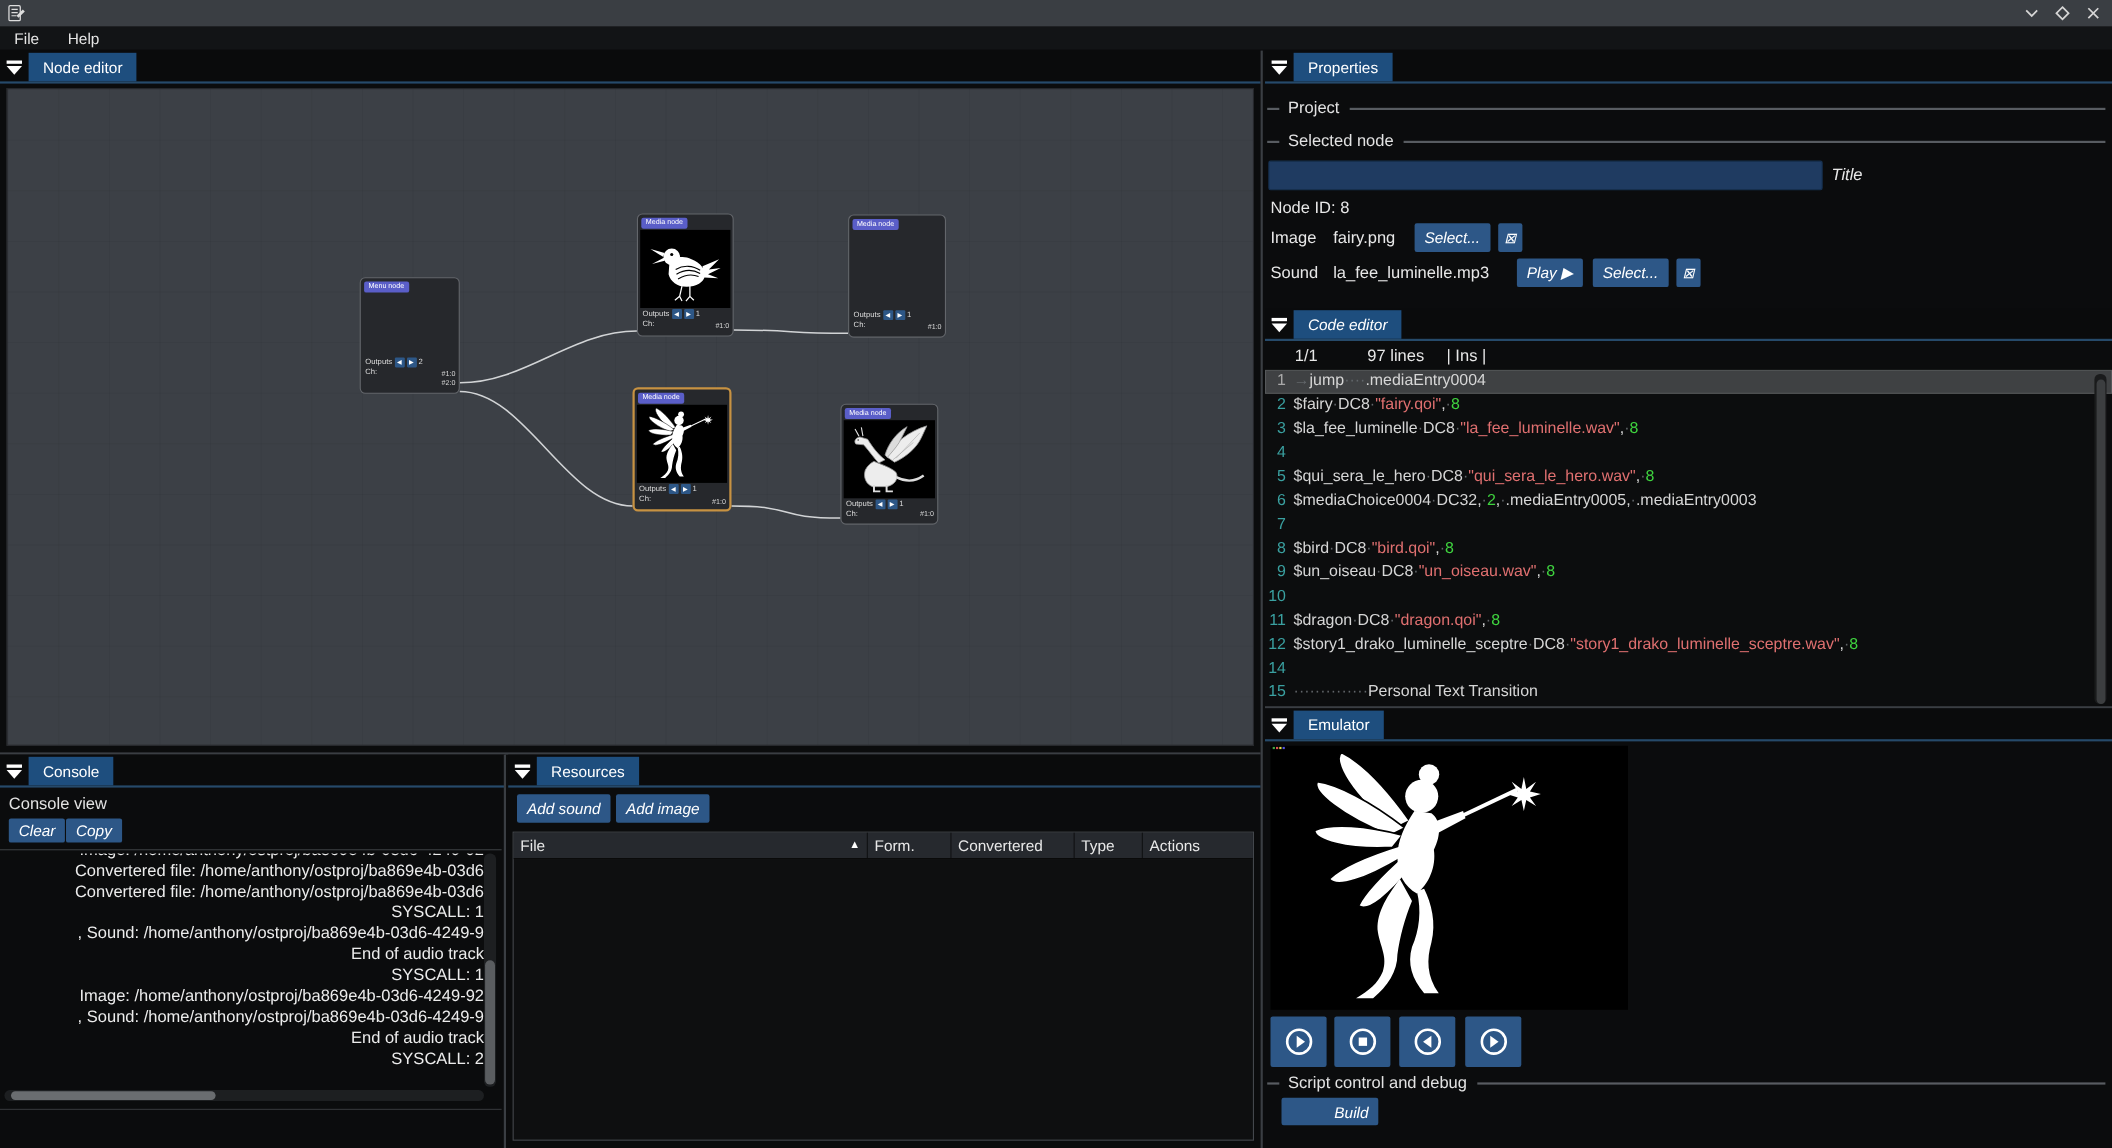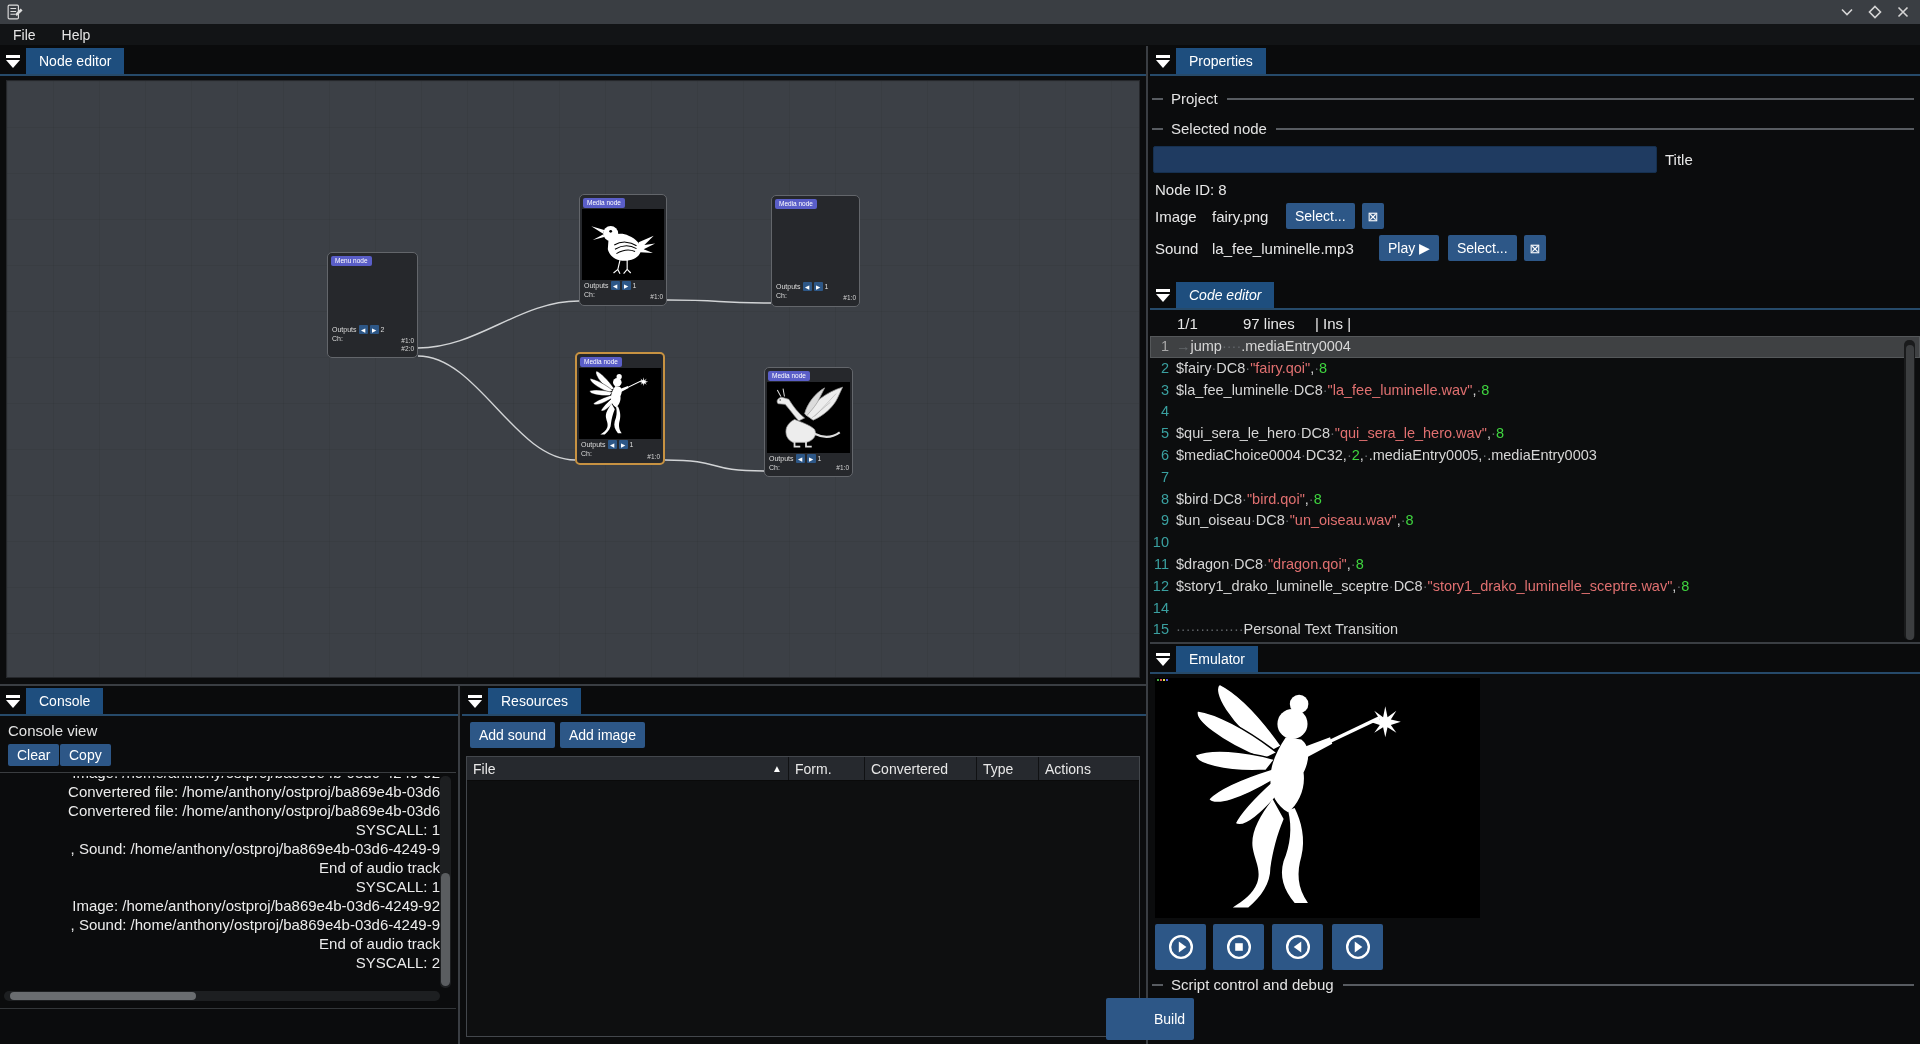--- a/index.html
+++ b/index.html
@@ -28,21 +28,21 @@
          padding:0 13px; font-size:14px; }
   .collapse { width:16px; height:16px; margin:0 5px 4px 5px; position:relative; }
   .collapse::before { content:""; position:absolute; left:1px; right:1px; top:1px;
                       height:3px; background:#fff; }
   .collapse::after { content:""; position:absolute; left:1px; top:6px;
                      border-left:7px solid transparent; border-right:7px solid transparent;
                      border-top:8px solid #fff; }
 
   .btn { background:#2d5787; color:#fff; border:none; font-family:inherit;
          font-size:14px; display:inline-flex; align-items:center; justify-content:center;
-         border-radius:2px; padding:0 9px; cursor:default; }
+         border-radius:2px; padding:0 9px; cursor:default;font-style:italic; }
 
   .gsep { position:absolute; display:flex; align-items:center; font-size:15px; color:#e3e3e3; }
   .gsep .dash { width:11px; height:2px; background:#585c61; margin-right:8px; }
   .gsep .line { flex:1; height:2px; background:#585c61; margin-left:9px; }
 
   
   .node-canvas { position:absolute; left:6px; top:80px; width:1134px; height:598px;
     background:#3c4046; border:1px solid #25272b;
     background-image:
       linear-gradient(rgba(0,0,0,0.05) 1px, transparent 1px),
@@ -335,21 +335,21 @@
   <span class="dash"></span>
     <span>Project</span>
     <span class="line"></span>
 </div>
 <div class="gsep" style="left:1152px; top:120px; width:762px;">
   <span class="dash"></span>
     <span>Selected node</span>
     <span class="line"></span>
 </div>
 <div class="title-input"></div>
-<div class="prop-label" style="left:1665px; top:151px;">Title</div>
+<div class="prop-label" style="left:1665px; top:151px;font-style:italic;">Title</div>
 <div class="prop-label" style="left:1155px; top:181px;">Node ID: 8</div>
 
 <div class="prop-label" style="left:1155px; top:208px;">Image</div>
 <div class="prop-label" style="left:1212px; top:208px;">fairy.png</div>
 <button class="btn row-btn" style="left:1286px; top:203px;">Select...</button>
 <button class="btn row-btn sq-btn" style="left:1362px; top:203px;">⊠</button>
 
 <div class="prop-label" style="left:1155px; top:240px;">Sound</div>
 <div class="prop-label" style="left:1212px; top:240px;">la_fee_luminelle.mp3</div>
 <button class="btn row-btn" style="left:1379px; top:235px;">Play ▶</button>
@@ -419,13 +419,13 @@
   <svg width="26" height="26" viewBox="0 0 24 24">
     <circle cx="12" cy="12" r="10" stroke="#fff" stroke-width="2.2" fill="none"></circle>
     <path d="M9 7 L16 12 L9 17 Z" fill="#fff"></path>
     </svg>
 </button>
 <div class="gsep" style="left:1152px; top:976px; width:762px;">
   <span class="dash"></span>
     <span>Script control and debug</span>
     <span class="line"></span>
 </div>
-<button class="btn" style="position:absolute; left:1106px; top:998px; height:42px;padding-left:48px;">Build</button>
+<button class="btn" style="position:absolute; left:1165px; top:998px; height:25px;padding-left:48px;">Build</button>
 
 </body></html>

